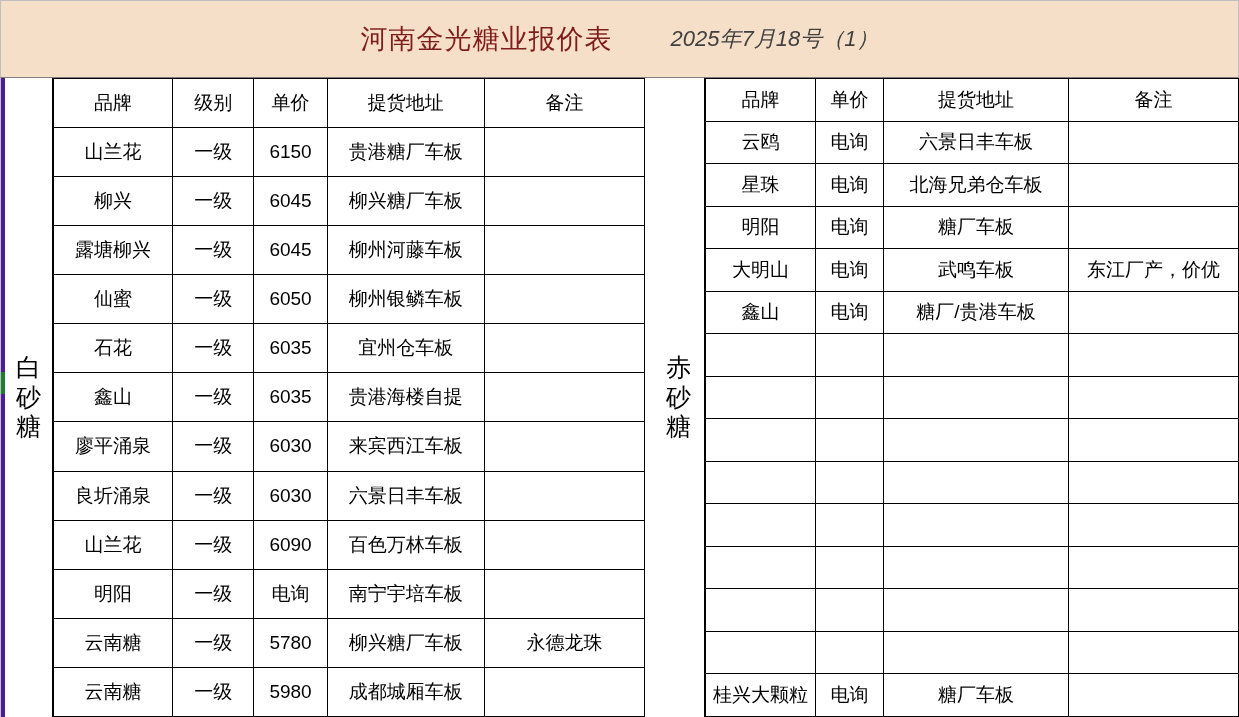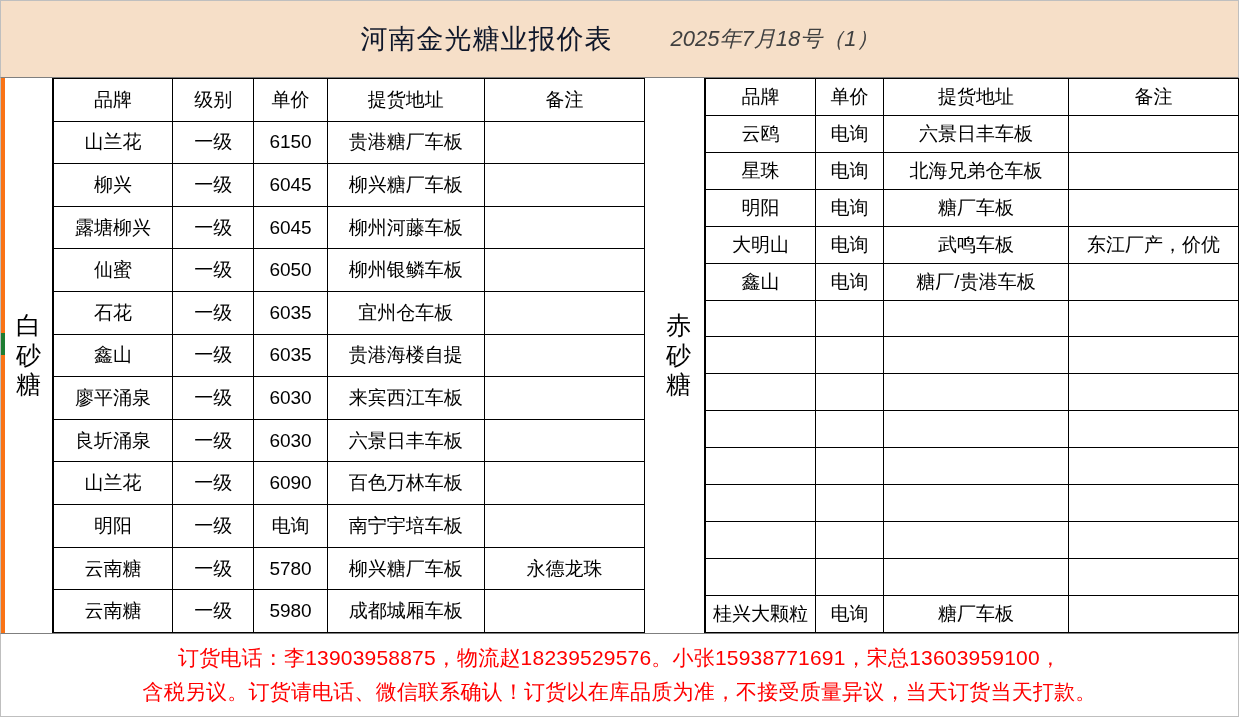--- a/index.html
+++ b/index.html
@@ -31,21 +31,21 @@
     box-sizing: border-box;
     display: flex;
     align-items: center;
     justify-content: center;
     gap: 58px;
     flex: 0 0 auto;
   }
   .title-main {
     font-size: 27px;
     letter-spacing: 1px;
-    color: #0f172a;
+    color: #7f1d1d;
     white-space: nowrap;
     text-align: right;
   }
   .title-date {
     font-size: 22px;
     letter-spacing: 0px;
     color: #404040;
     white-space: nowrap;
     font-style: italic;
   }
@@ -79,21 +79,21 @@
     text-align: center;
     writing-mode: horizontal-tb;
   }
   .cat-cell .vtext {
     display: block;
     width: 26px;
     word-break: break-all;
     text-align: center;
   }
   .cat-left {
-    border-left: 4px solid #f97316;
+    border-left: 4px solid #4c1d95;
     position: relative;
   }
   .cat-left::before{
     content:"";
     position:absolute;
     left:-4px; top:46%;
     width:4px; height:22px;
     background:#1e7d32;
   }
 
@@ -379,18 +379,14 @@
             <td>桂兴大颗粒</td>
             <td>电询</td>
             <td>糖厂车板</td>
             <td></td>
           </tr>
         </tbody>
       </table>
     </div>
   </div>
 
-  <div class="footer">
-    <div class="line">订货电话：李13903958875，物流赵18239529576。小张15938771691，宋总13603959100，</div>
-    <div class="line">含税另议。订货请电话、微信联系确认！订货以在库品质为准，不接受质量异议，当天订货当天打款。</div>
-  </div>
 
 </div>
 
 </body></html>

